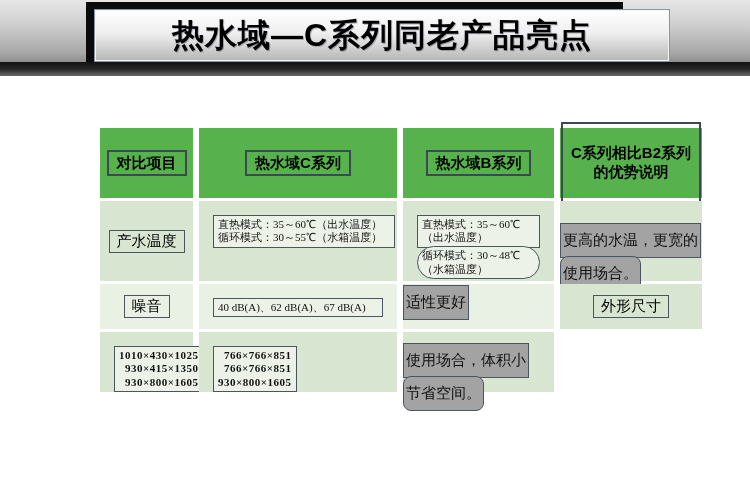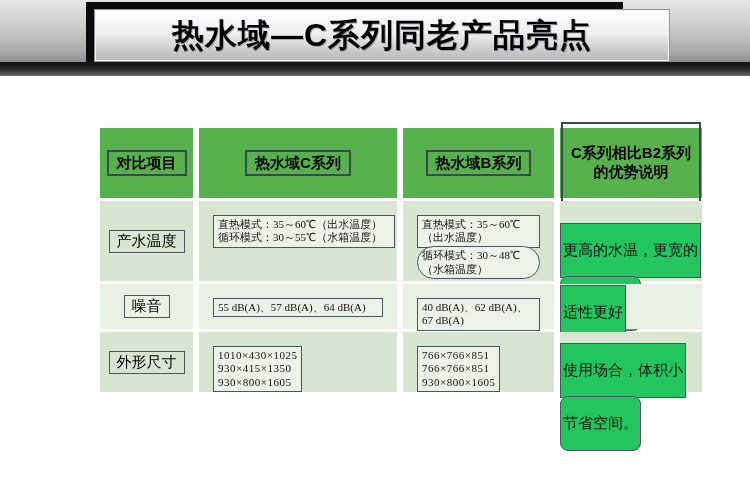--- a/index.html
+++ b/index.html
@@ -48,24 +48,24 @@
     border:1.5px solid #4a5560; padding:1px 7px;
     font-family:"Liberation Serif", serif; font-size:15px; color:#000;
   }
   .cbox {
     margin:14px; background:#edf2e8; border:1.5px solid #4a5560;
     padding:2px 4px; font-family:"Liberation Serif", serif; font-size:11px;
     line-height:1.22; color:#101010;
   }
   .cbox.stack2 { margin-bottom:0; }
   .cbox.stack2 + .cbox.stack2 { margin-top:-1.5px;border-radius:17px; }
-  .dimline { white-space:nowrap; font-weight:normal; letter-spacing:.5px; }
+  .dimline { white-space:nowrap; font-weight:bold; letter-spacing:.5px;text-align:right; }
   .adv { font-family:"Liberation Serif", serif; font-size:15px; color:#101010; }
   .adv-line {
-    background:#22c55e; border:1.5px solid #4a5560; padding:17px 2px;
+    background:#a3a3a3; border:1.5px solid #4a5560; padding:7px 2px;
     white-space:nowrap; line-height:1.25; width:fit-content;
   }
   .adv-line + .adv-line { margin-top:-1.5px;border-radius:8px; }
   .mt-r1 { margin-top:22px; }
   .mt-r2 { margin-top:1px; }
   .mt-r3 { margin-top:11px; }
 </style>
 </head>
 <body>
 
@@ -110,23 +110,20 @@
       <div class="adv mt-r1">
         <div class="adv-line">更高的水温，更宽的</div>
         <div class="adv-line">使用场合。</div>
       </div>
     </div>
 
     <div class="cell row-b label-cell">
       <div class="label-box">噪音</div>
     </div>
     <div class="cell row-b">
-      <div class="cbox">55 dB(A)、57 dB(A)、64 dB(A)</div>
-    </div>
-    <div class="cell row-b">
       <div class="cbox">40 dB(A)、62 dB(A)、67 dB(A)</div>
     </div>
     <div class="cell row-b">
       <div class="adv mt-r2">
         <div class="adv-line">适性更好</div>
       </div>
     </div>
 
     <div class="cell row-a label-cell">
       <div class="label-box">外形尺寸</div>

